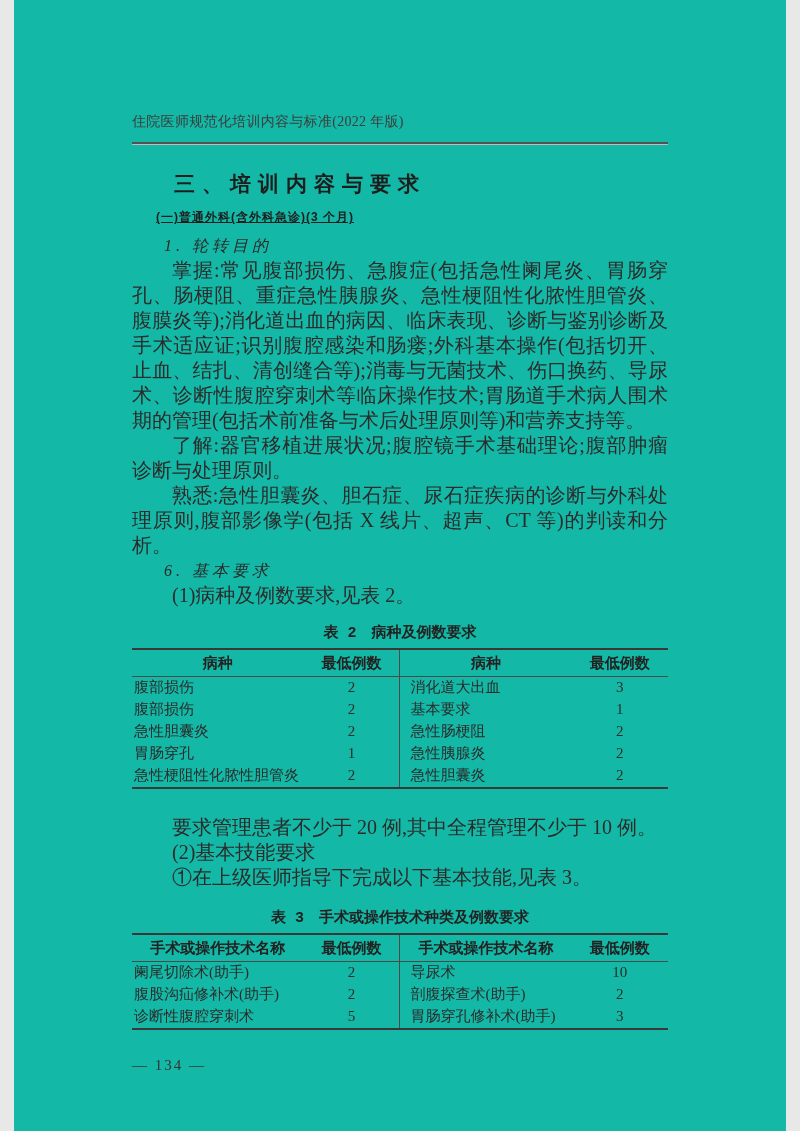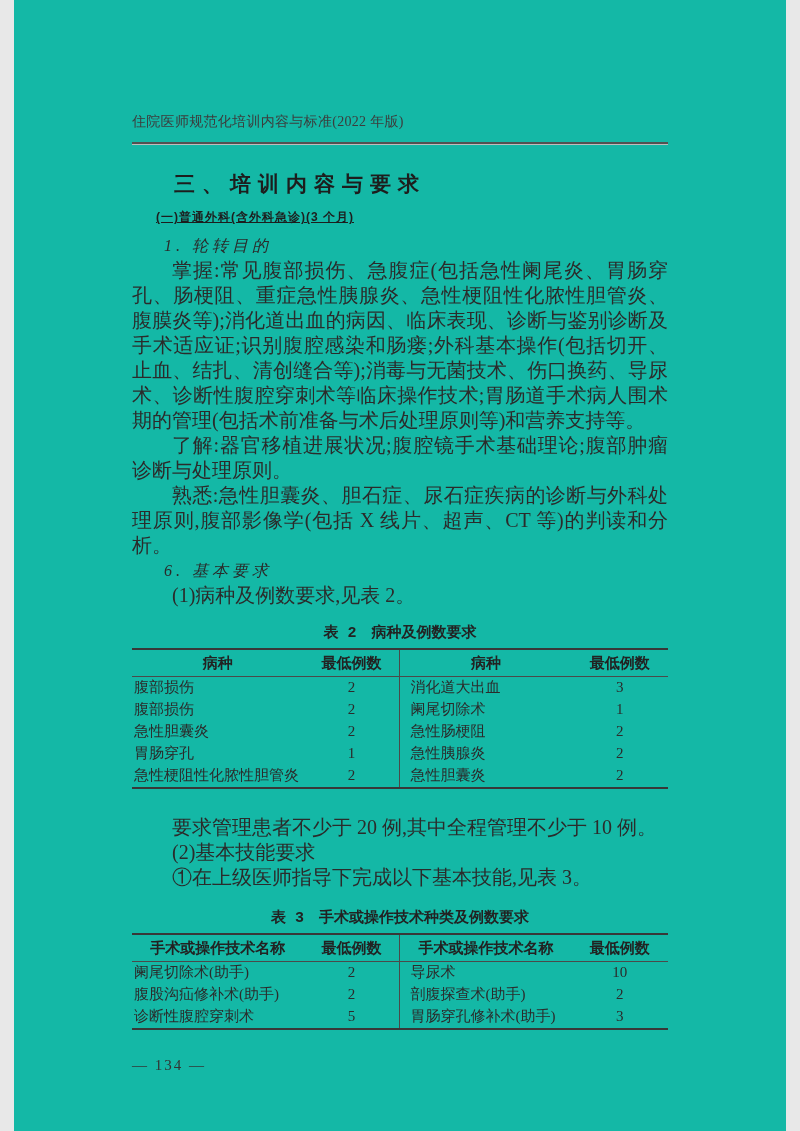--- a/index.html
+++ b/index.html
@@ -165,21 +165,21 @@
       <tbody>
         <tr>
           <td class="name">腹部损伤</td>
           <td class="num">2</td>
           <td class="name divider">消化道大出血</td>
           <td class="num">3</td>
         </tr>
         <tr>
           <td class="name">腹部损伤</td>
           <td class="num">2</td>
-          <td class="name divider">阑尾切除术</td>
+          <td class="name divider">基本要求</td>
           <td class="num">1</td>
         </tr>
         <tr>
           <td class="name">急性胆囊炎</td>
           <td class="num">2</td>
           <td class="name divider">急性肠梗阻</td>
           <td class="num">2</td>
         </tr>
         <tr>
           <td class="name">胃肠穿孔</td>

